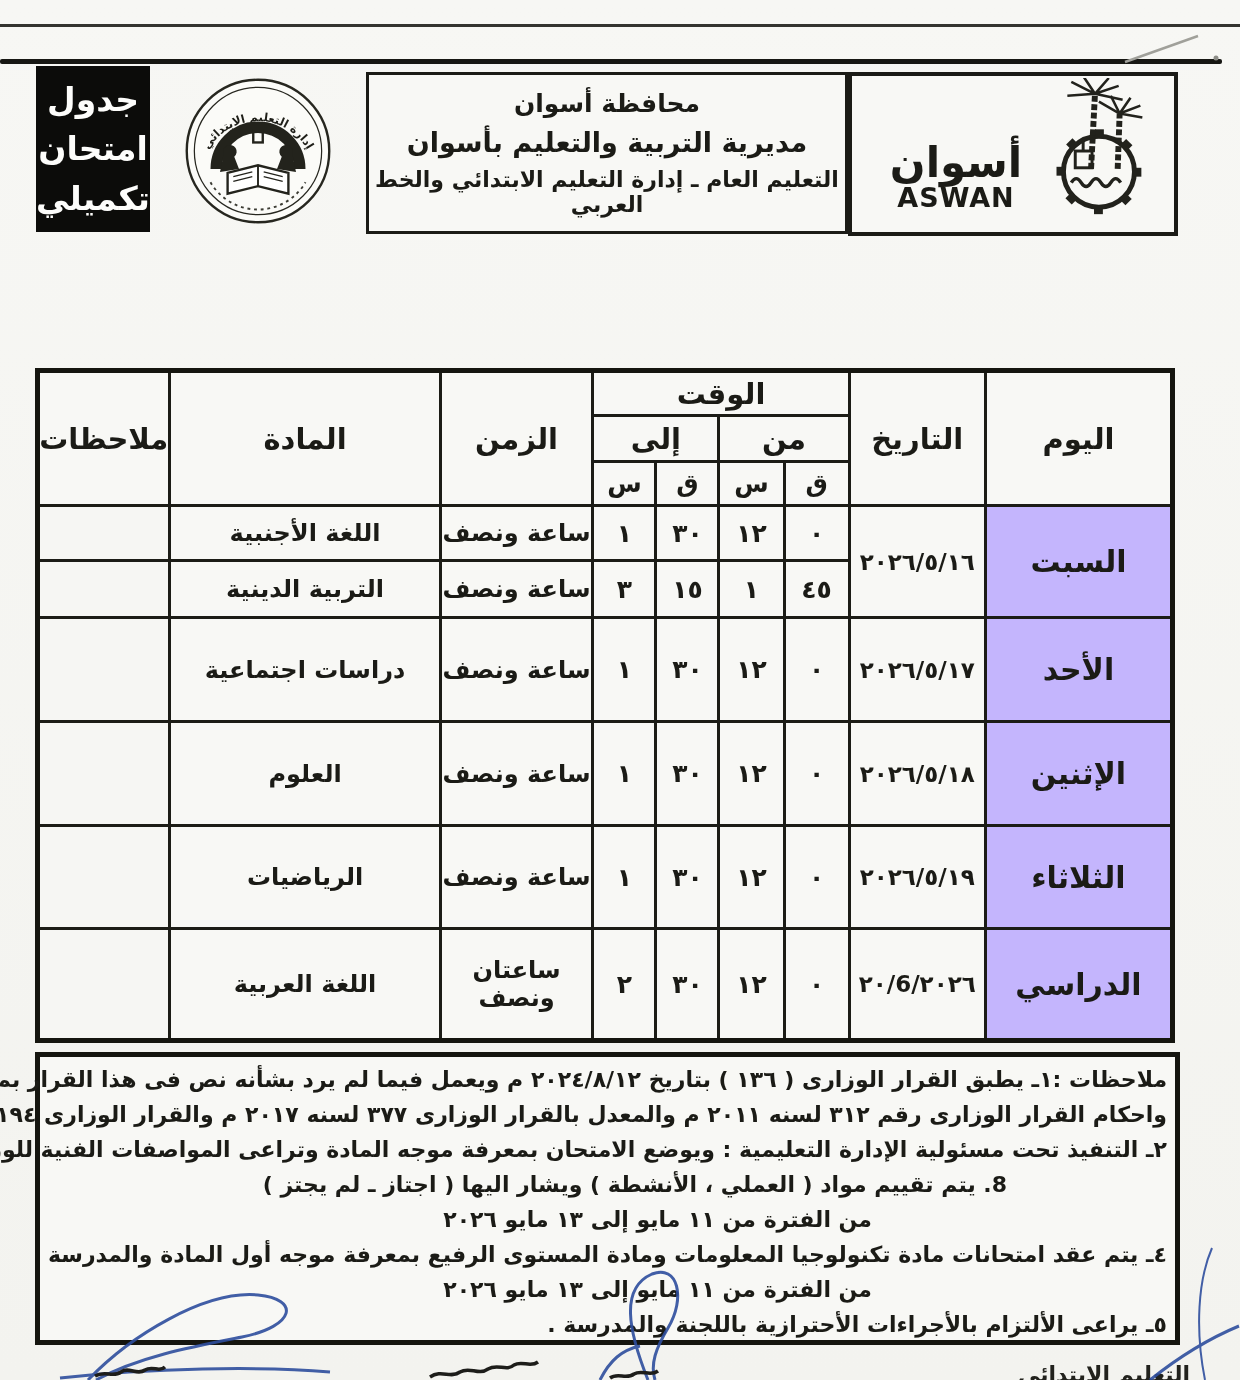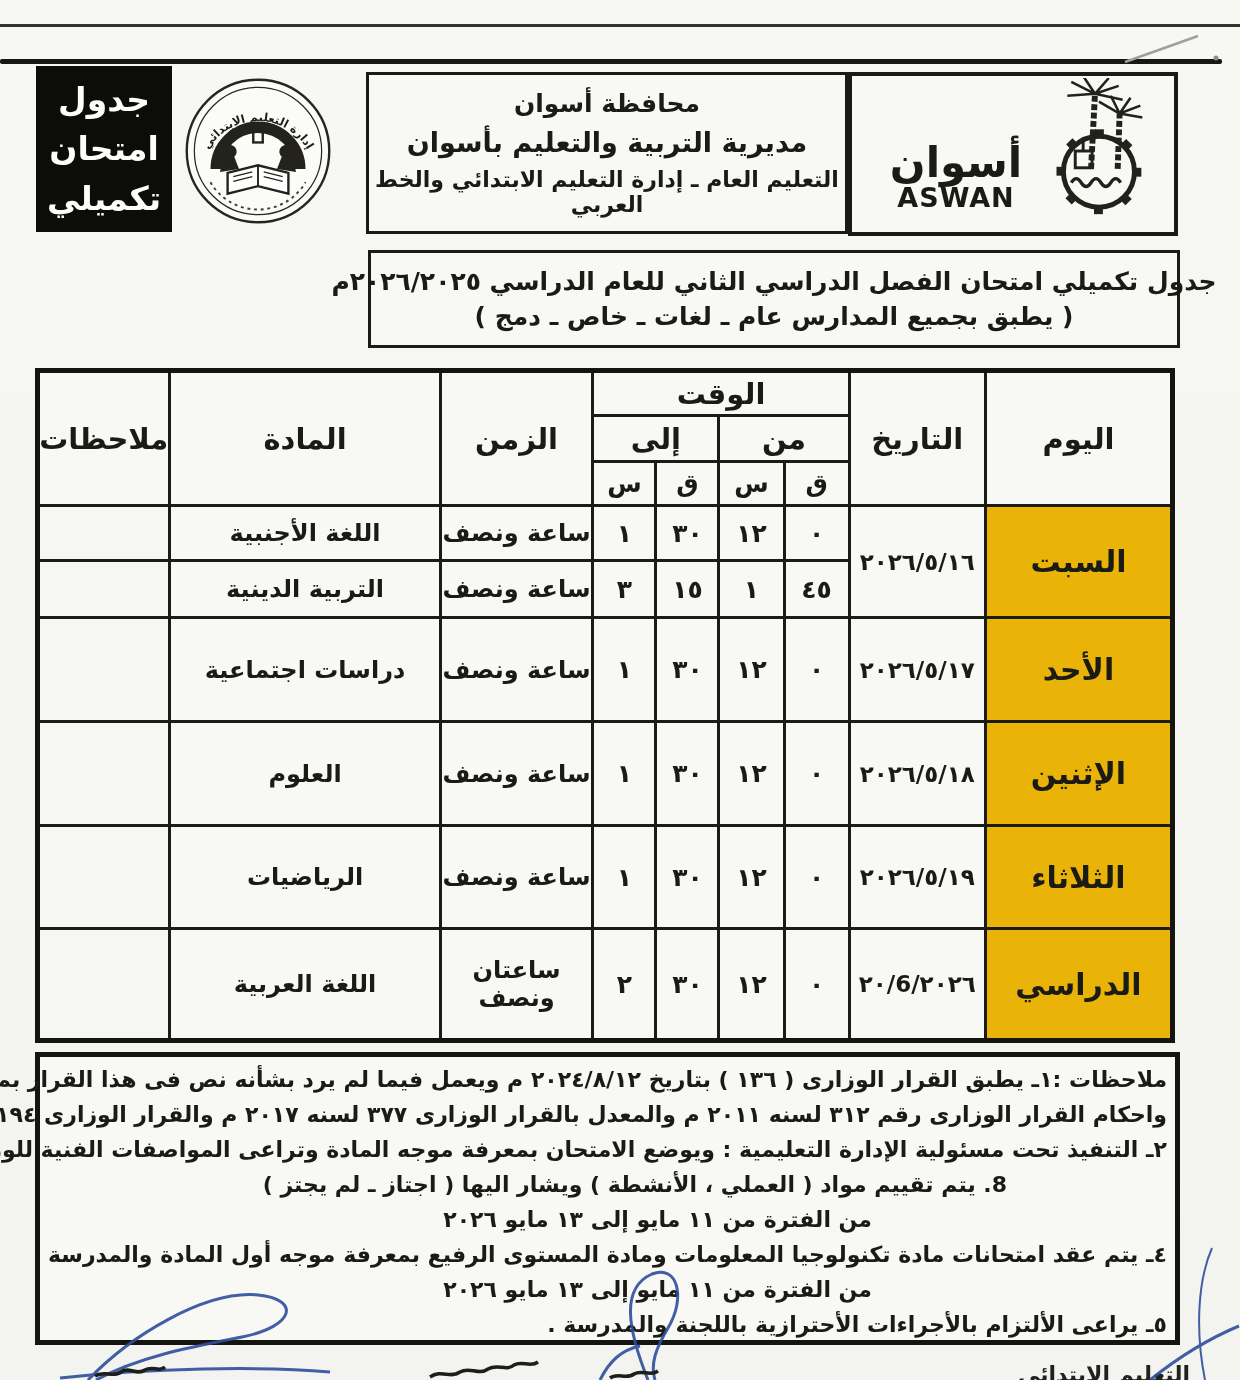--- a/index.html
+++ b/index.html
@@ -9,21 +9,21 @@
     font-family:"DejaVu Sans",sans-serif;color:#1b1b16;direction:rtl;
   }
   .abs{position:absolute;}
   
   .scanline-1{top:24px;left:0;width:1240px;height:3px;background:#34342f;}
   .scanline-2{top:59px;left:0;width:1222px;height:5px;background:#171713;border-radius:2px;}
   .corner-scribble{top:28px;left:1120px;width:110px;height:40px;}
 
   
   .badge{
-    top:66px;left:36px;width:136px;height:166px;background:#0c0c0a;color:#fdfdfb;
+    top:66px;left:36px;width:114px;height:166px;background:#0c0c0a;color:#fdfdfb;
     display:flex;flex-direction:column;align-items:center;justify-content:center;
     font-weight:bold;font-size:33px;line-height:1.5;text-align:center;
   }
   .seal{top:72px;left:182px;width:152px;height:158px;}
   .org-box{
     top:72px;left:366px;width:476px;height:156px;border:3px solid #1b1b16;
     display:flex;flex-direction:column;align-items:center;justify-content:center;gap:9px;
     background:#f8f8f5;text-align:center;
   }
   .org-line-1{font-size:25px;font-weight:bold;}
@@ -54,21 +54,21 @@
   table.sched{
     border-collapse:collapse;table-layout:fixed;width:1140px;background:#f8f8f5;
     border:5px solid #15150f;
   }
   table.sched td{
     border:3px solid #1c1c16;text-align:center;vertical-align:middle;
     font-weight:bold;overflow:hidden;padding:0;
   }
   .h-cell{font-size:29px;}
   .qs-cell{font-size:25px;}
-  .day-cell{font-size:30px;background:#eab308;}
+  .day-cell{font-size:30px;background:#c4b5fd;}
   .date-cell{font-size:23px;}
   .num-cell{font-size:25px;}
   .dur-cell{font-size:24px;}
   .subj-cell{font-size:24px;}
   .notes-cell{background:#f6f6f3;}
   
   .sep-l{border-left:2px solid #2a2a24;}
   .sep-r{border-right:2px solid #2a2a24;}
   
   .dot-l{border-left:3px dotted #3c3c35;}
@@ -164,24 +164,20 @@
       </g>
     </svg>
   </div>
 
   <div class="abs org-box">
     <div class="org-line-1">محافظة أسوان</div>
     <div class="org-line-2">مديرية التربية والتعليم بأسوان</div>
     <div class="org-line-3">التعليم العام ـ إدارة التعليم الابتدائي والخط العربي</div>
   </div>
 
-  <div class="abs title-box">
-    <div class="title-line-1">جدول تكميلي امتحان الفصل الدراسي الثاني  للعام الدراسي ٢٠٢٦/٢٠٢٥م</div>
-    <div class="title-line-2">( يطبق بجميع المدارس عام ـ لغات ـ خاص ـ دمج )</div>
-  </div>
 
   <div class="abs sched-wrap">
     <table class="sched">
       <colgroup>
         <col style="width:184px">
           <col style="width:134px">
         <col style="width:64px">
           <col style="width:64px">
         <col style="width:62px">
           <col style="width:62px">

